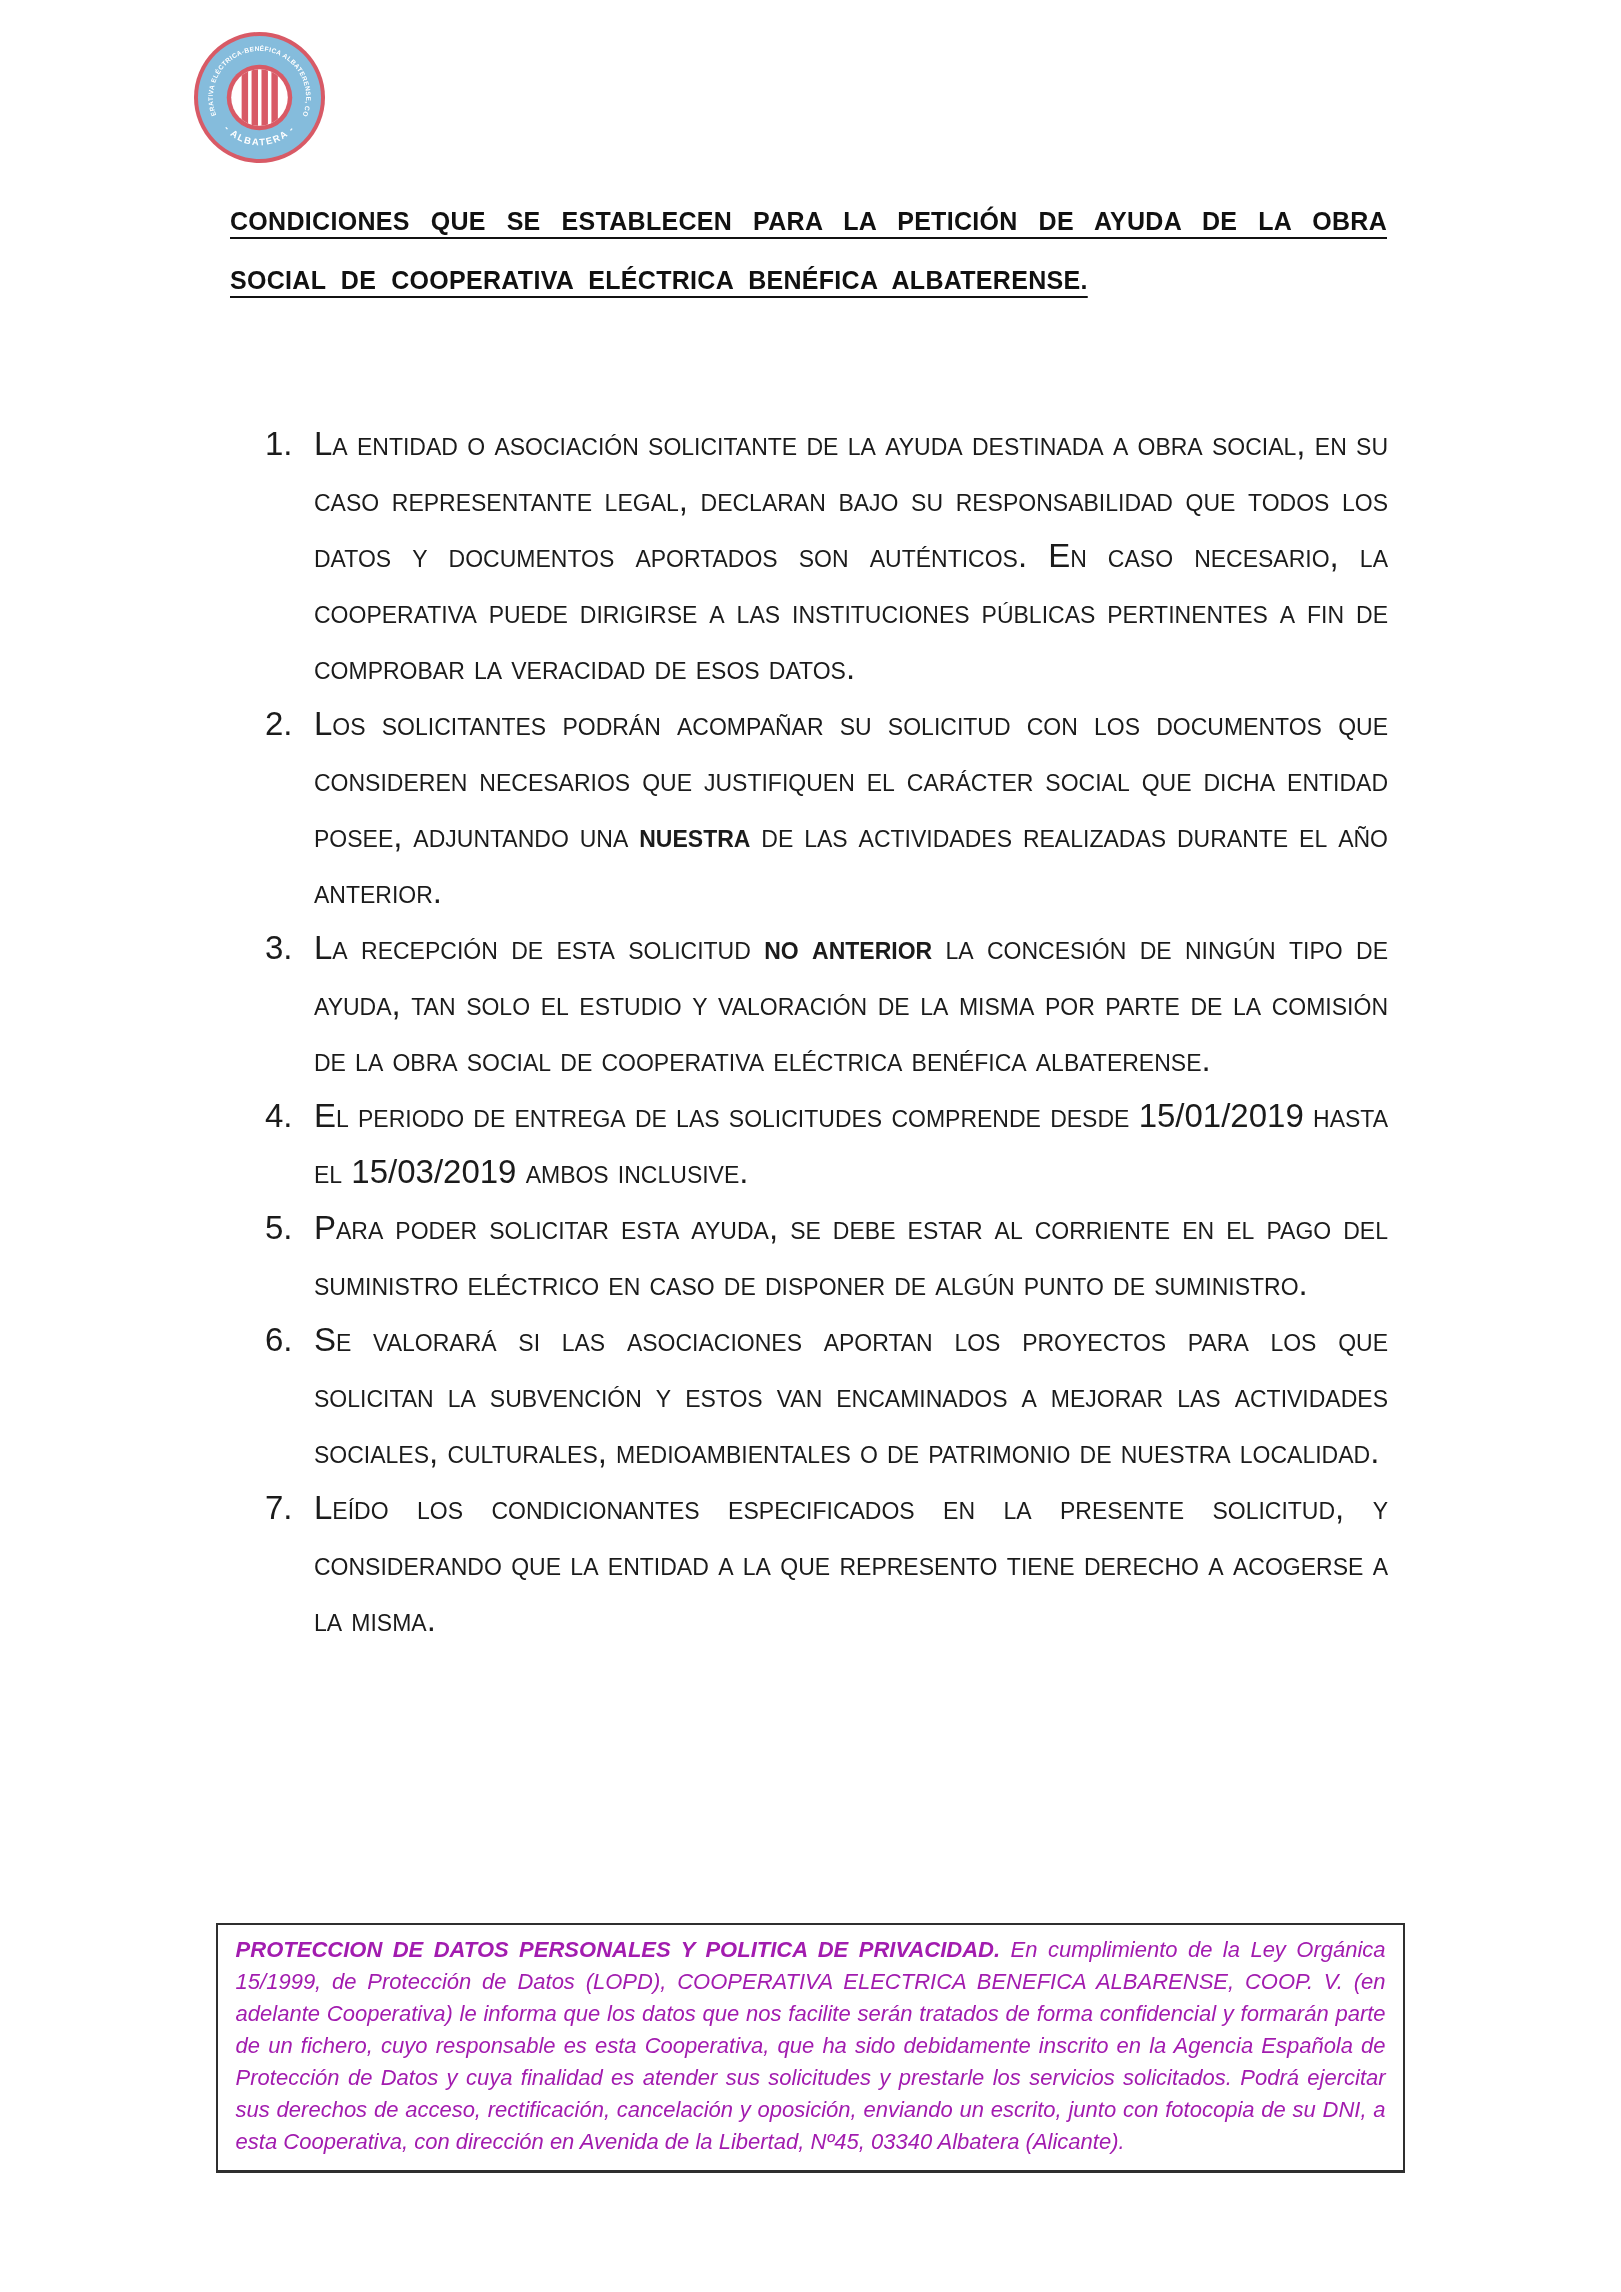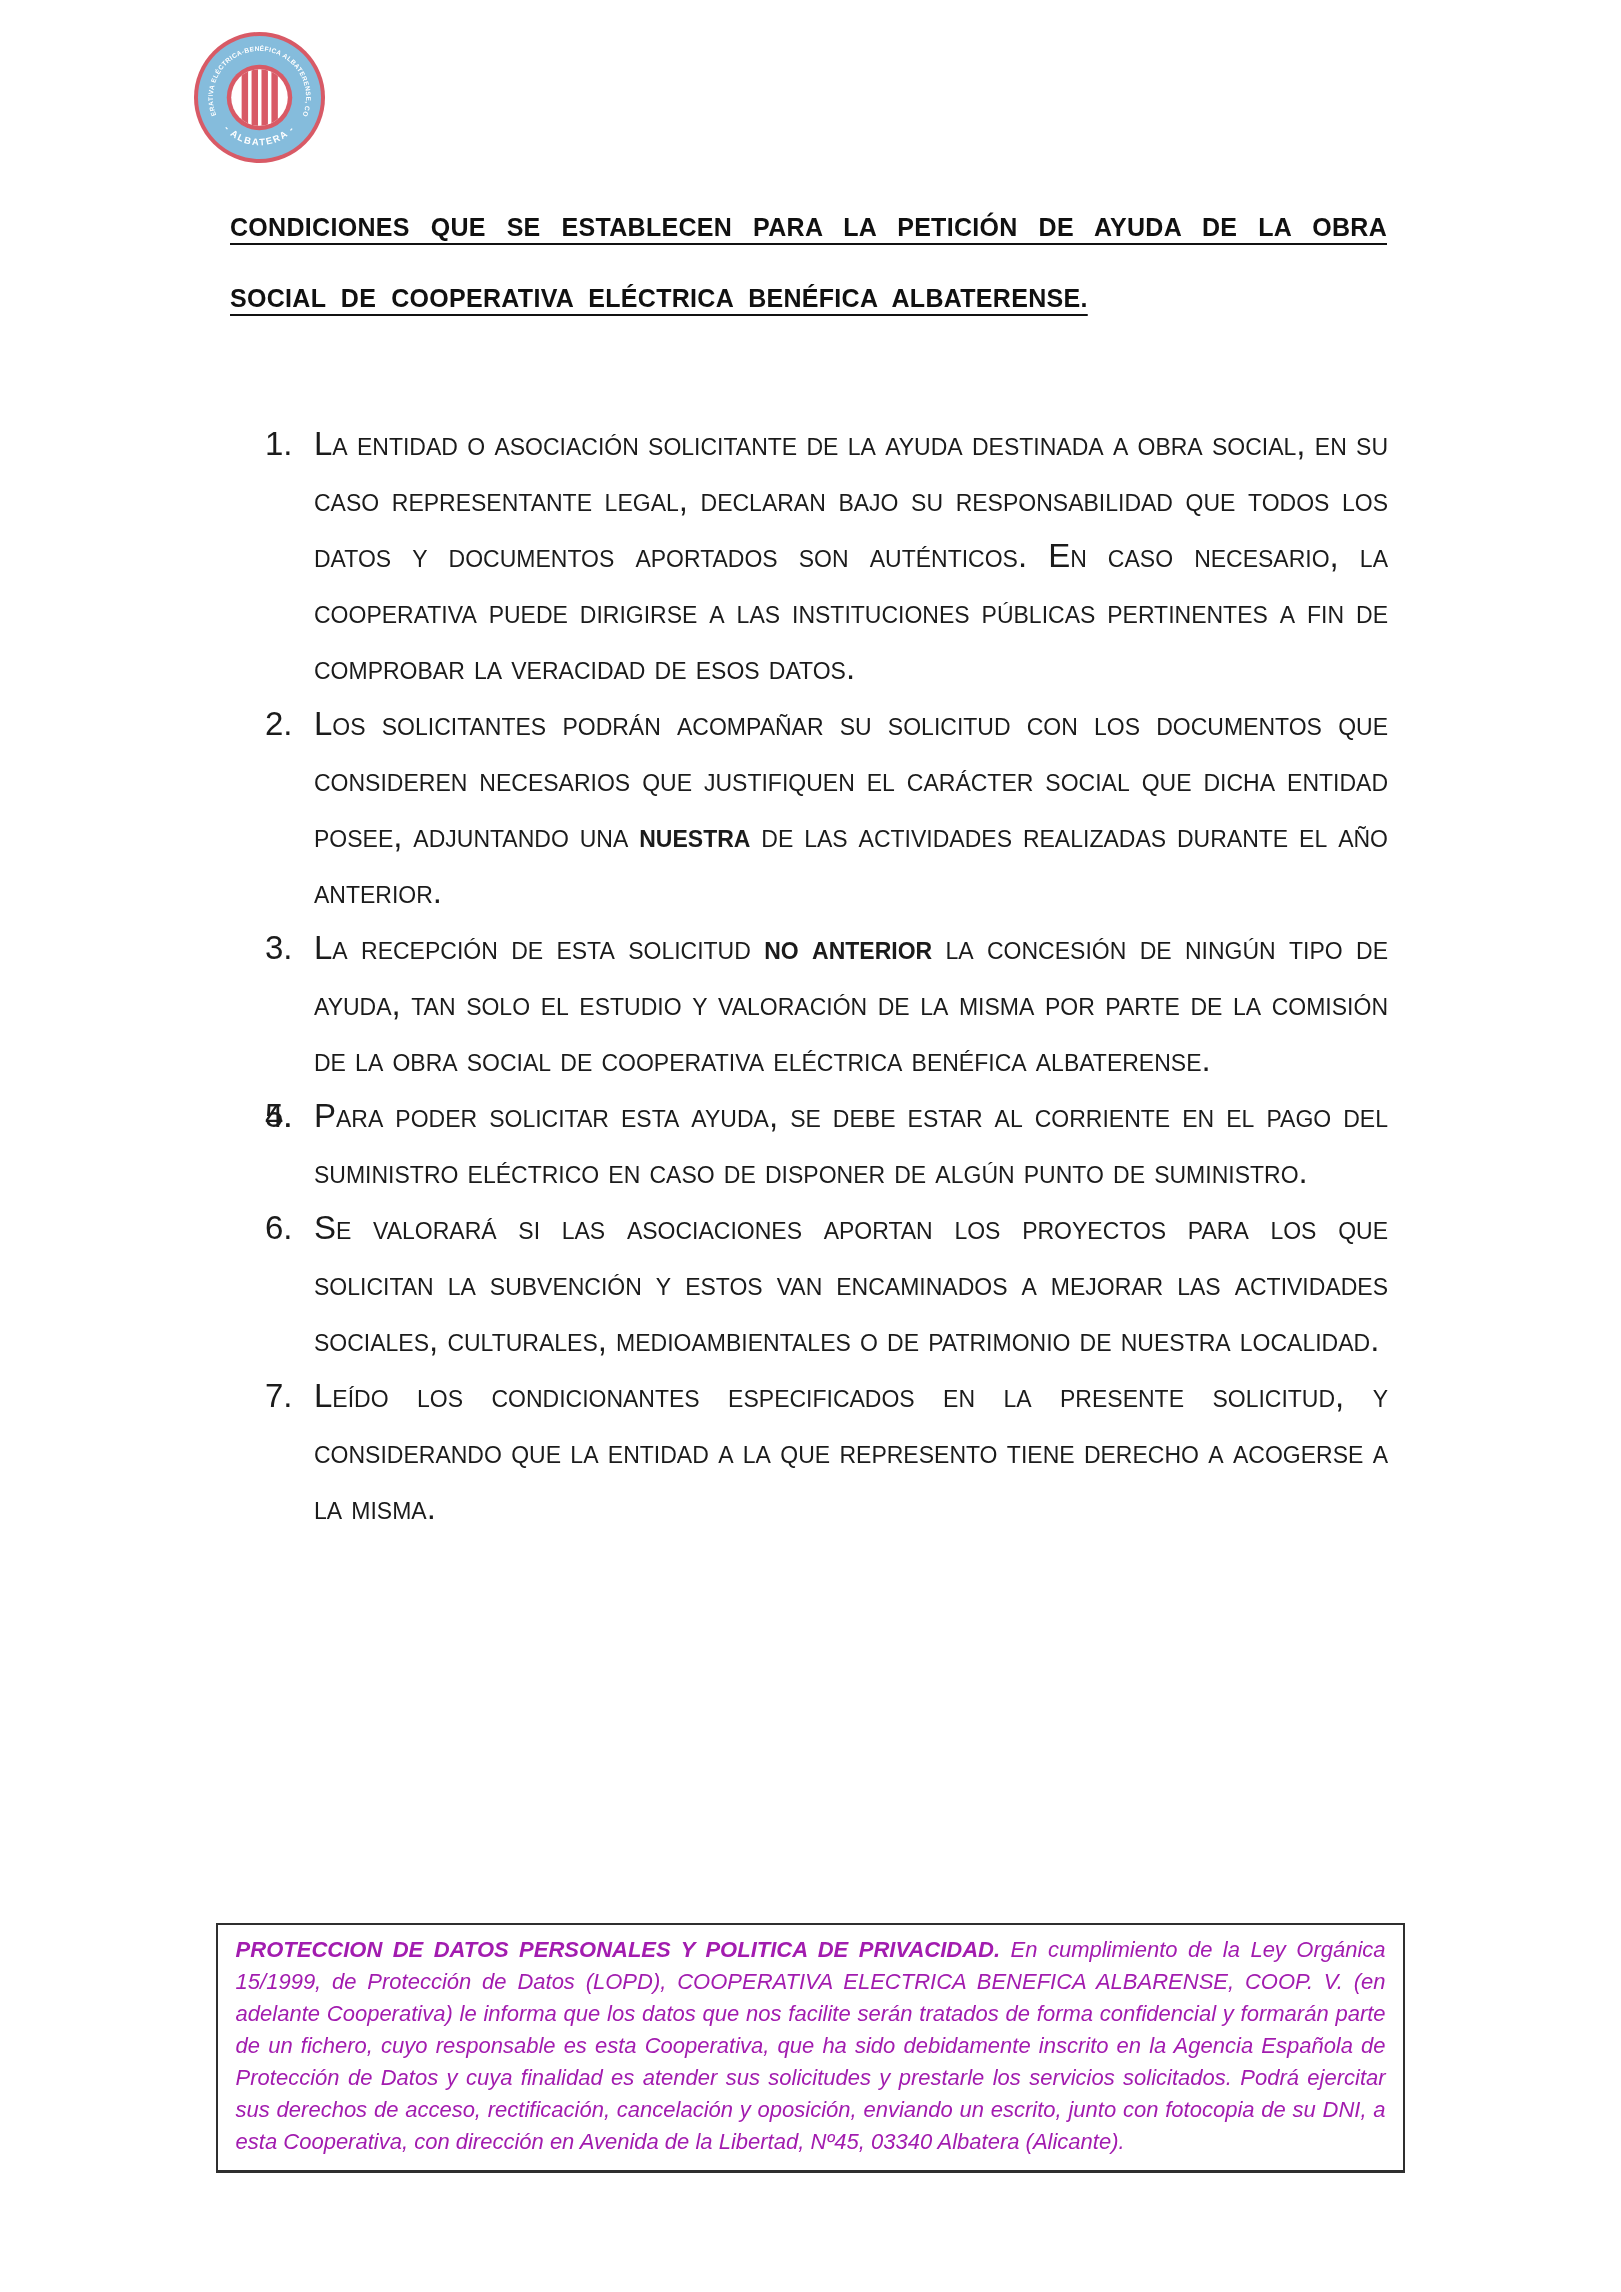--- a/index.html
+++ b/index.html
@@ -11,21 +11,21 @@
     color:#1b1b1b;
     overflow:hidden;
   }
 
   
   .logo{position:absolute;left:194px;top:32px;width:131px;height:131px;}
 
   
   .doc-title{
     position:absolute;left:230px;top:192px;width:1157px;
-    font-size:25px;font-weight:bold;line-height:71px;
+    font-size:25px;font-weight:bold;line-height:59px;
     letter-spacing:0.3px;word-spacing:7.8px;
     text-align:justify;
     text-decoration:underline;
     text-decoration-thickness:2px;
     text-underline-offset:6.9px;
     color:#111111;
   }
 
   
   ol.conditions{
@@ -95,21 +95,21 @@
       <textPath href="#arcBottom" startOffset="50%" text-anchor="middle">- ALBATERA -</textPath>
     </text>
   </svg>
 
   <div class="doc-title">CONDICIONES QUE SE ESTABLECEN PARA LA PETICIÓN DE AYUDA DE LA OBRA SOCIAL DE COOPERATIVA ELÉCTRICA BENÉFICA ALBATERENSE.</div>
 
   <ol class="conditions">
       <li><span class="num">1.</span><span>La entidad o asociación solicitante de la ayuda destinada a obra social, en su caso  representante legal, declaran bajo su responsabilidad que todos los datos y documentos aportados son auténticos. En caso necesario, la cooperativa puede dirigirse a las instituciones públicas pertinentes a fin de comprobar la veracidad de esos datos.</span></li>
       <li><span class="num">2.</span><span>Los solicitantes podrán acompañar su solicitud con los documentos que consideren necesarios que justifiquen el carácter social que dicha entidad posee, adjuntando una </span><span class="b">nuestra</span><span> de las actividades realizadas durante el año anterior.</span></li>
       <li><span class="num">3.</span><span>La recepción de esta solicitud </span><span class="b">no anterior</span><span> la concesión de ningún tipo de ayuda, tan solo el estudio y valoración de la misma por parte de la comisión de la obra social de cooperativa eléctrica benéfica albaterense.</span></li>
-      <li><span class="num">4.</span></li>
+      <li><span class="num">4.</span><span>El periodo de entrega de las solicitudes comprende desde 15/01/2019 hasta el 15/03/2019 ambos inclusive.</span></li>
       <li><span class="num">5.</span><span>Para poder solicitar esta ayuda, se debe estar al corriente en el pago del suministro eléctrico en caso de disponer de algún punto de suministro.</span></li>
       <li><span class="num">6.</span><span>Se valorará si las asociaciones aportan los proyectos para los que solicitan la subvención y estos van encaminados a mejorar las actividades sociales, culturales, medioambientales o de patrimonio de nuestra localidad.</span></li>
       <li><span class="num">7.</span><span>Leído los condicionantes especificados en la presente solicitud, y considerando que la entidad a la que represento tiene derecho a acogerse a la misma.</span></li>
     </ol>
 
 
   <div class="privacy-box">
     <span class="privacy-lead">PROTECCION DE DATOS PERSONALES Y POLITICA DE PRIVACIDAD.</span><span> En cumplimiento de la Ley Orgánica 15/1999, de Protección de Datos (LOPD), COOPERATIVA ELECTRICA BENEFICA ALBARENSE, COOP. V. (en adelante Cooperativa) le informa que los datos que nos facilite serán tratados de forma confidencial y formarán parte de un fichero, cuyo responsable es esta Cooperativa, que ha sido debidamente inscrito en la Agencia Española de Protección de Datos y cuya finalidad es atender sus solicitudes y prestarle los servicios solicitados. Podrá ejercitar sus derechos de acceso, rectificación, cancelación y oposición, enviando un escrito, junto con fotocopia de su DNI, a esta Cooperativa, con dirección en Avenida de la Libertad, Nº45, 03340 Albatera (Alicante).</span>
   </div>
 

